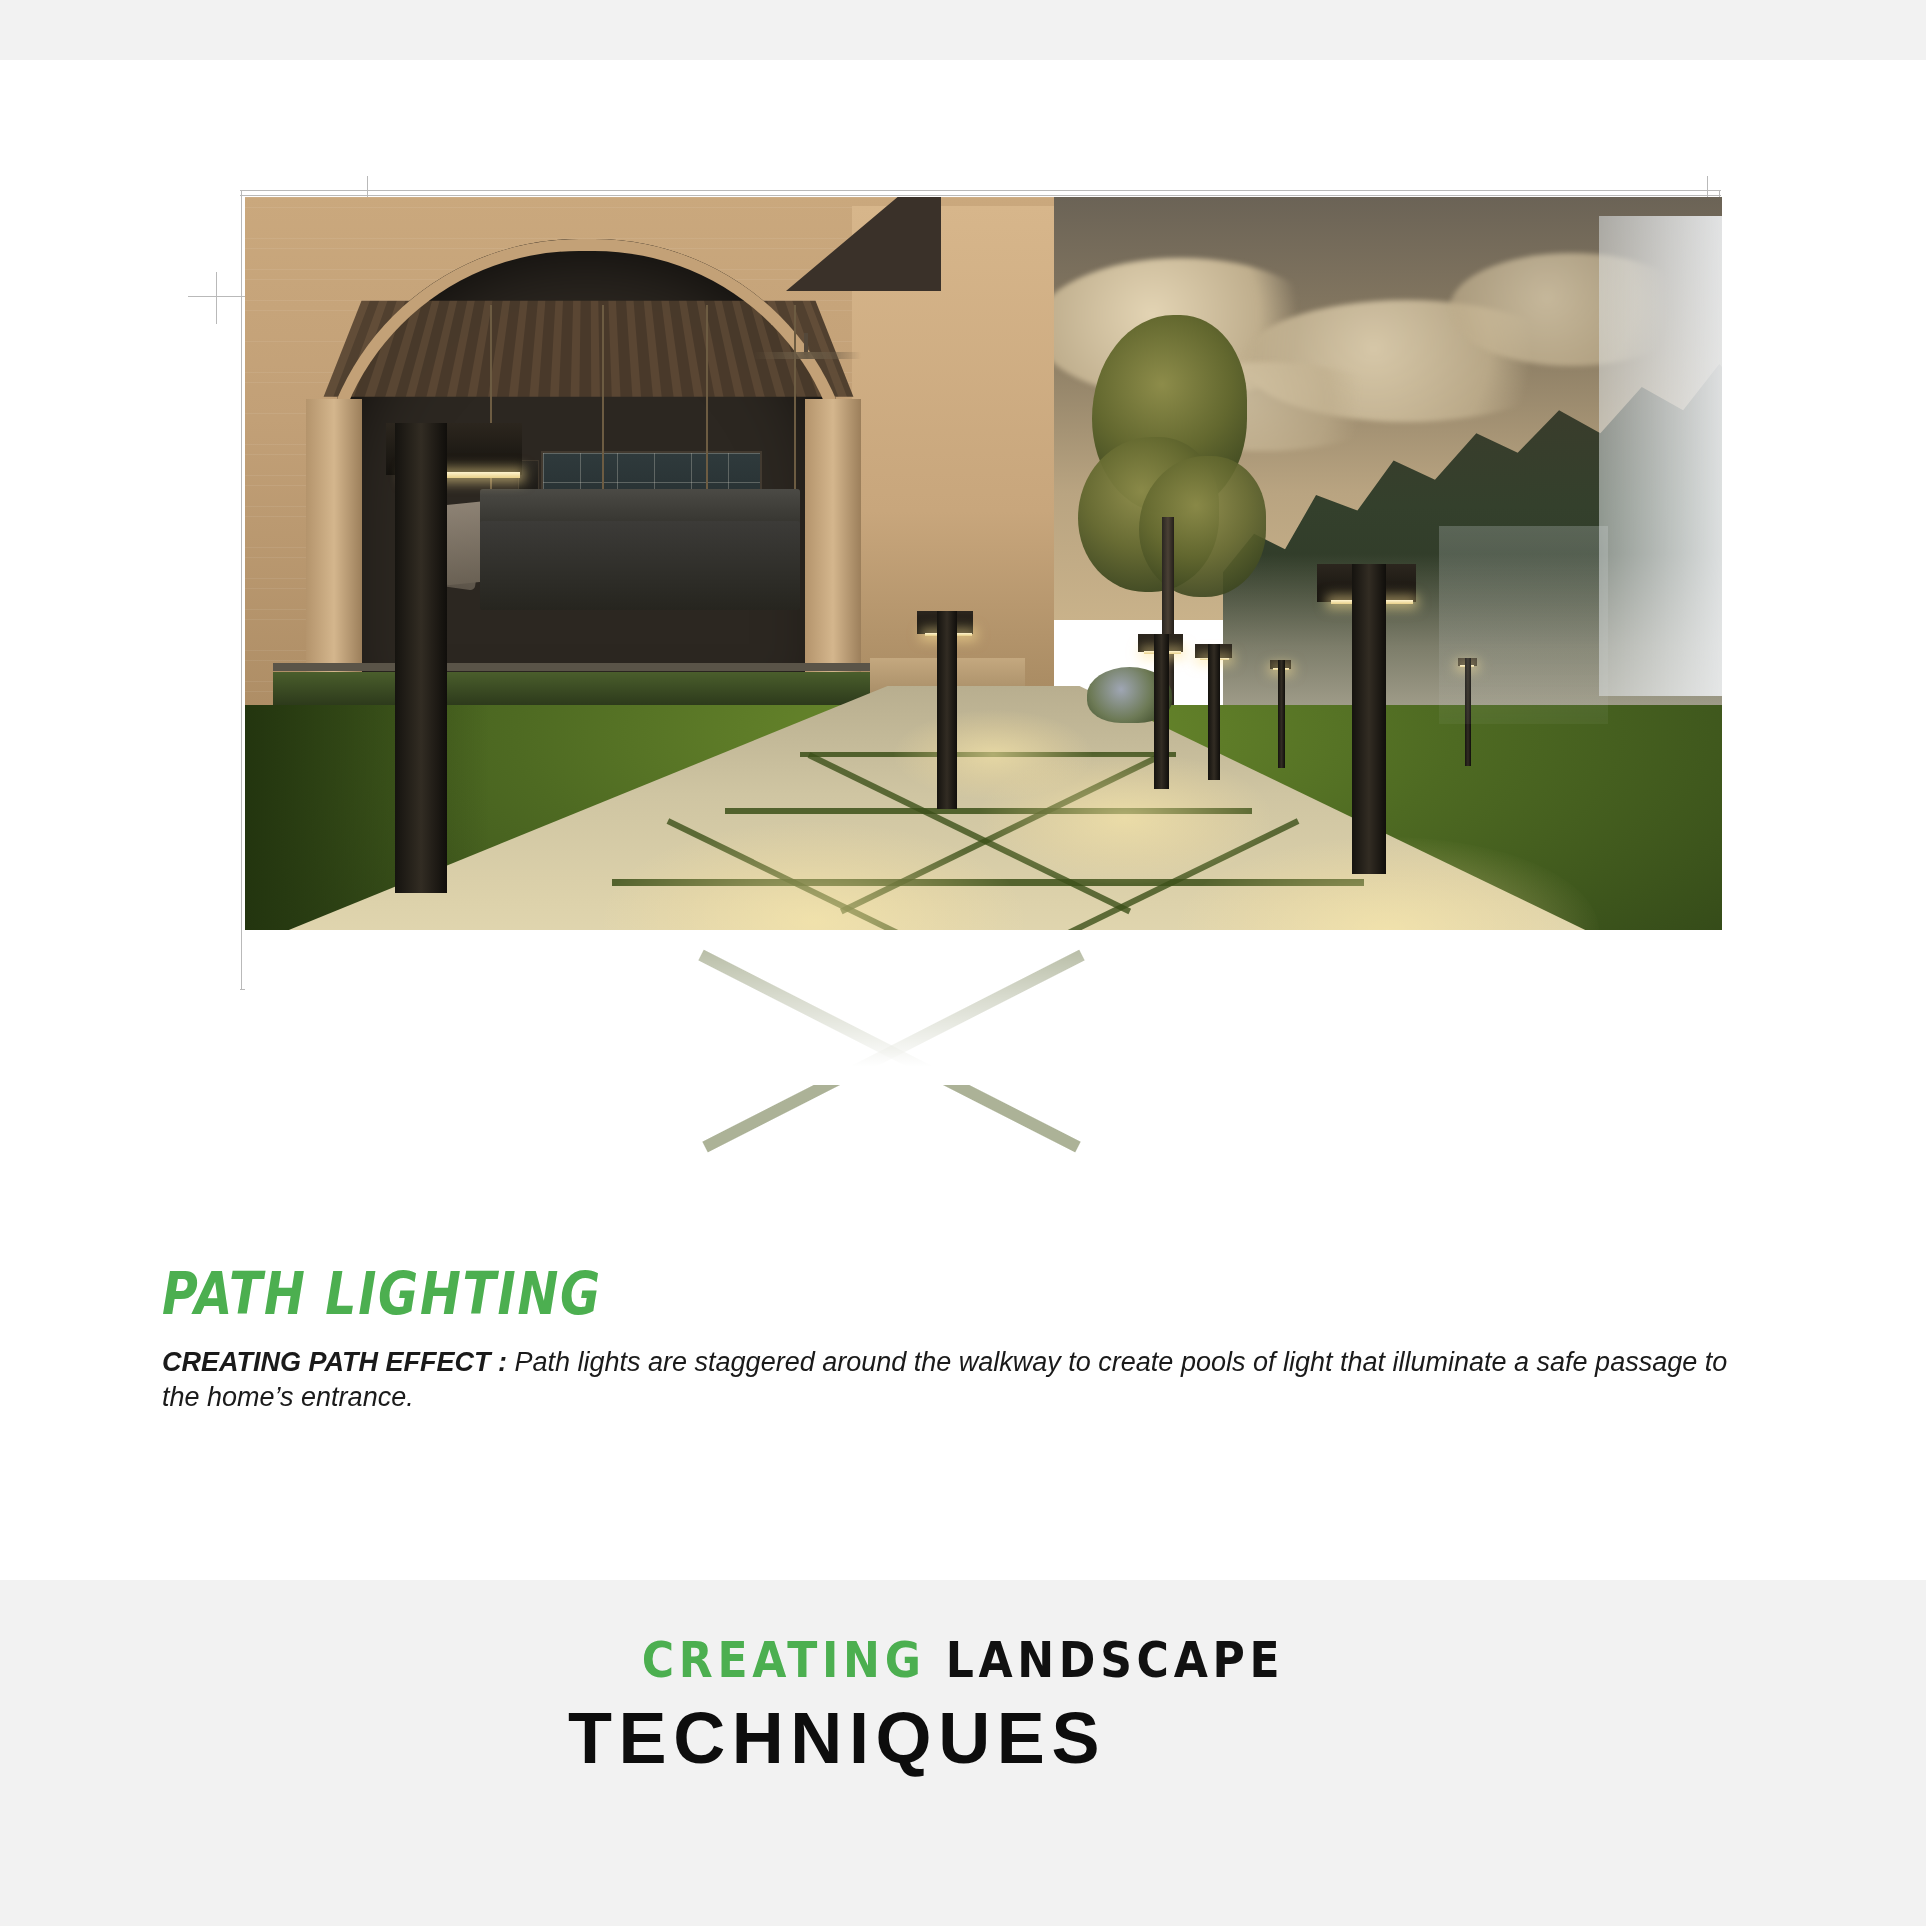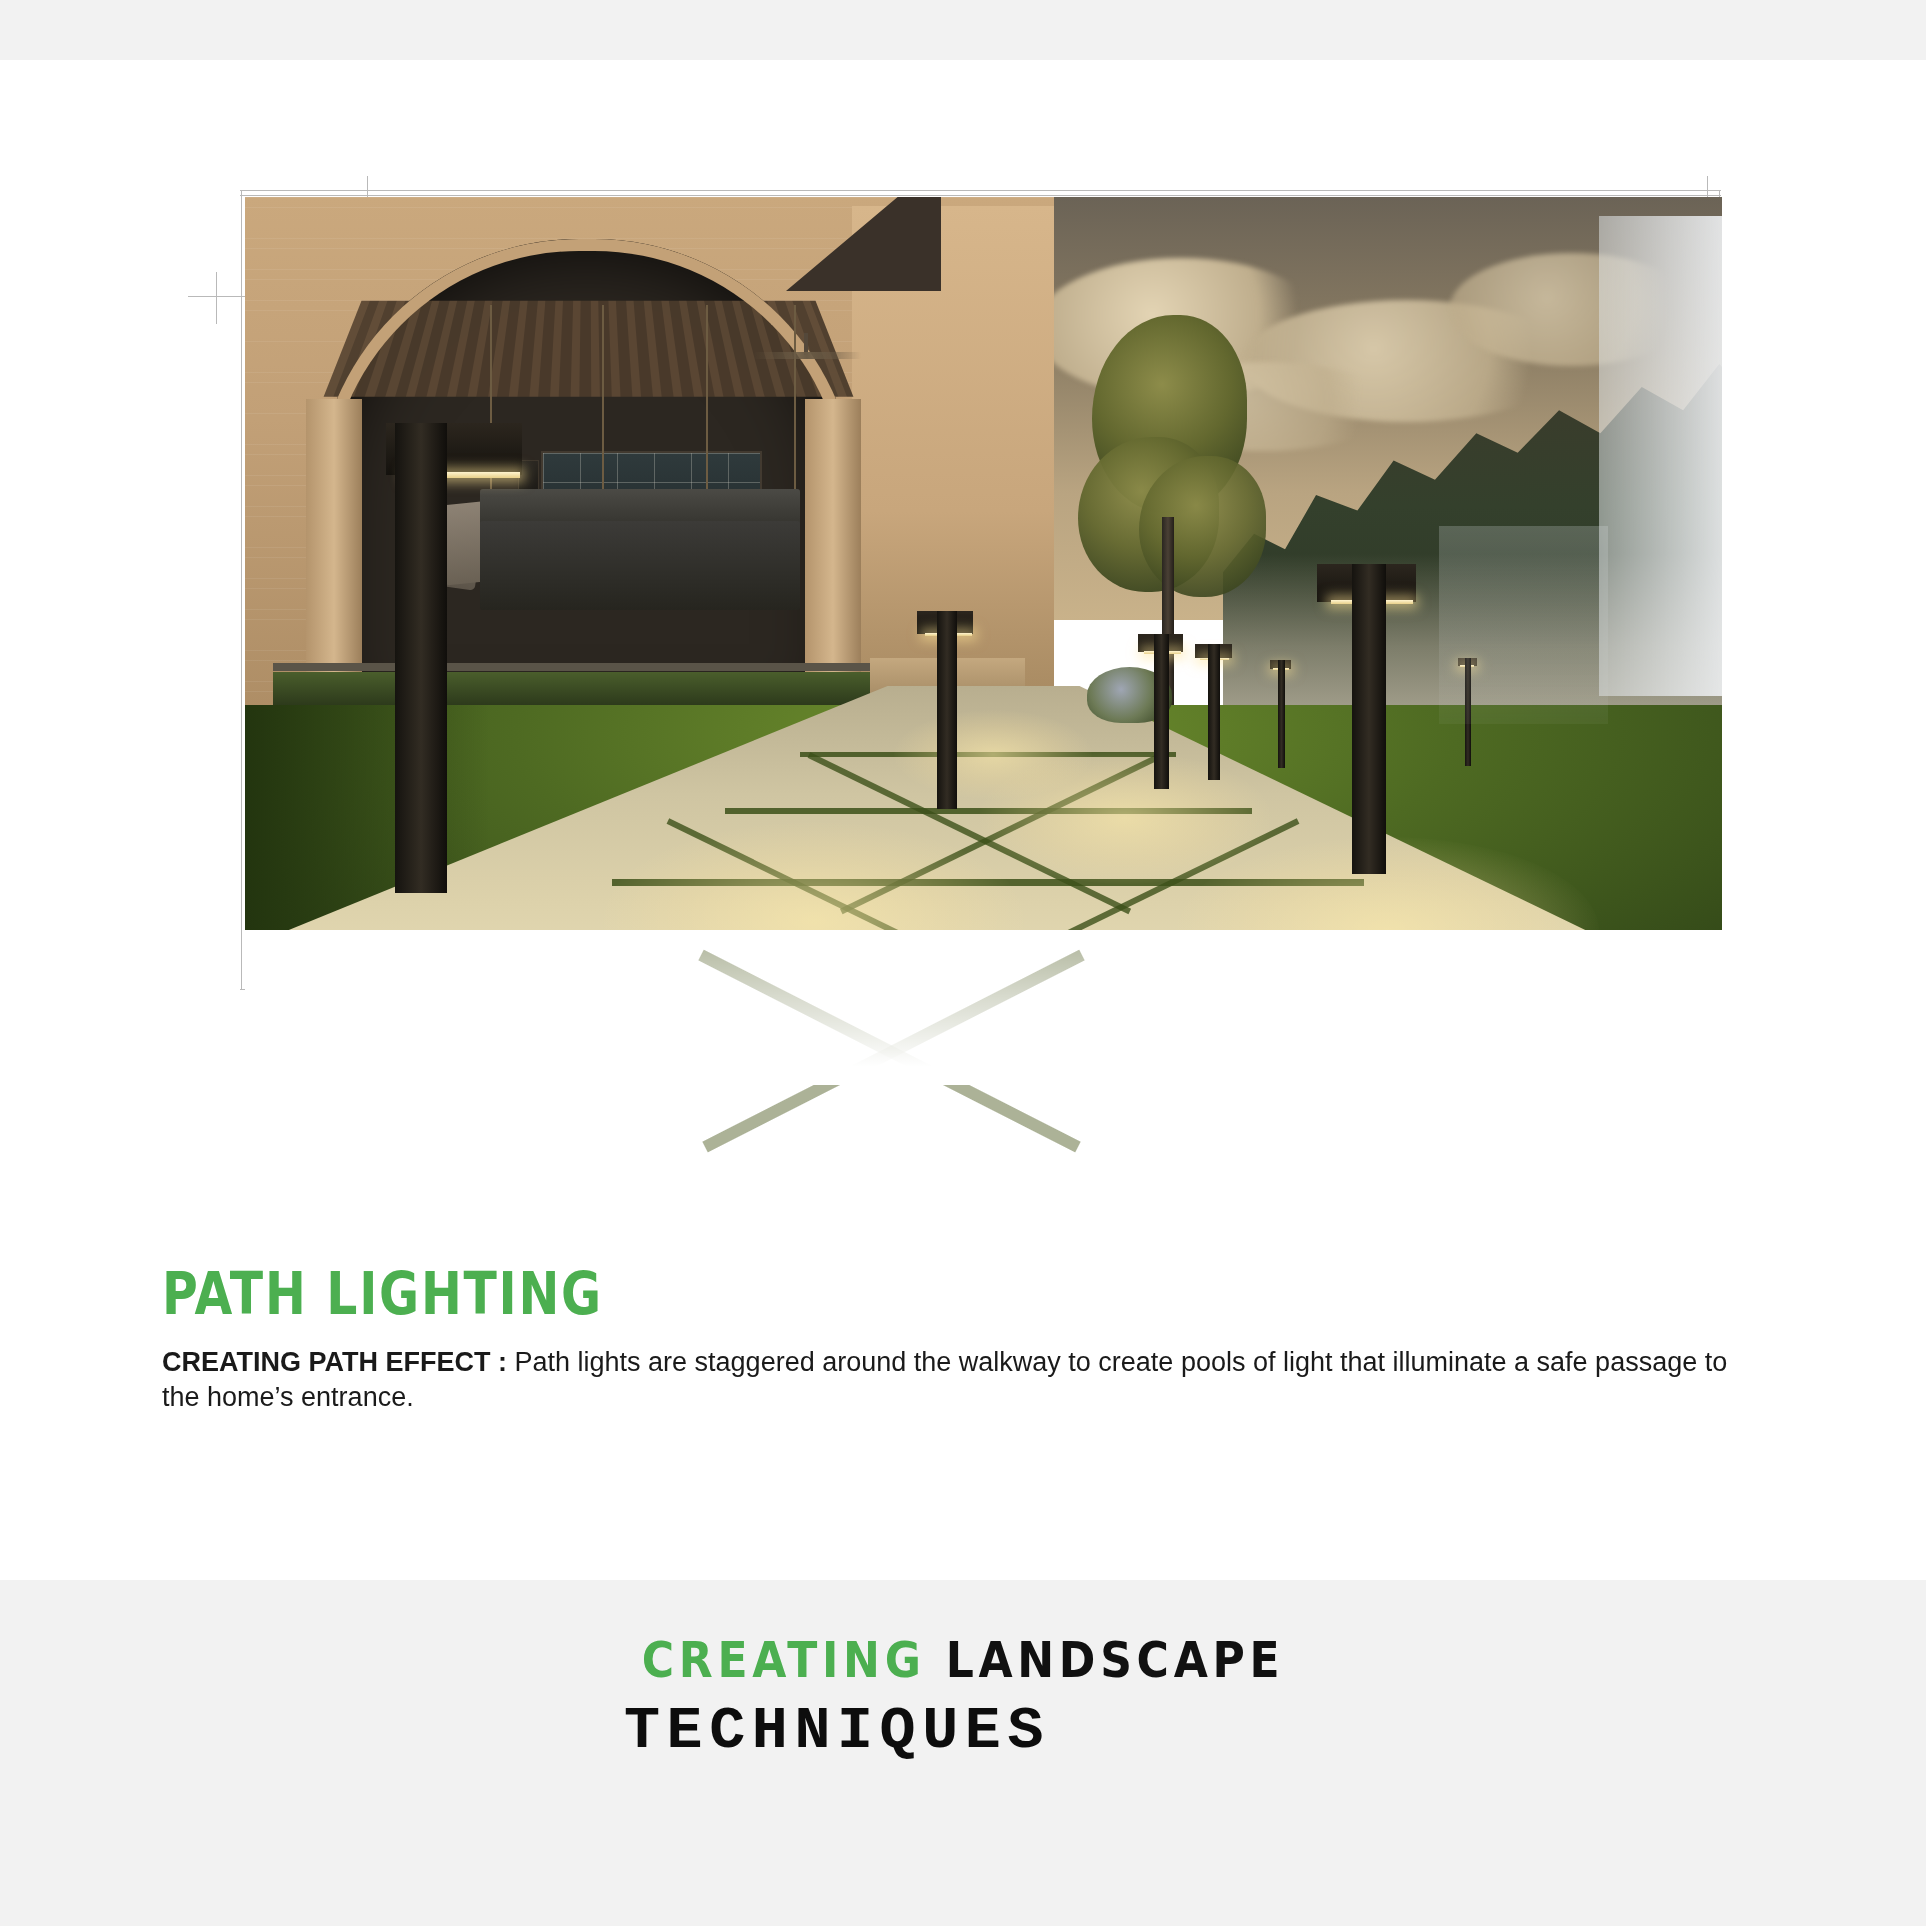--- a/index.html
+++ b/index.html
@@ -23,20 +23,21 @@
     background: #f2f2f2;
   }
 
   
   .page {
     position: absolute;
     left: 0; top: 60px;
     width: 1776px;
     height: 1520px;
     background: #ffffff;
+    font-style: italic;
   }
 
   
   .hero {
     position: absolute;
     left: 160px;
     top: 71px;
     width: 1608px;
     height: 1025px;
   }
@@ -490,22 +491,22 @@
     font-weight: 700;
     letter-spacing: 4.7px;
   }
   .footer-line1 .green { color: #4caf50; }
   .footer-line1 .dark  { color: #111111; }
   .footer-line2 {
     position: absolute;
     left: 0; top: 117px;
     width: 1674px;
     text-align: center;
-    font-family: Liberation Mono, monospace;
-    font-size: 60px;
+    font-family: Liberation Sans, sans-serif;
+    font-size: 72px;
     font-weight: 700;
     letter-spacing: 6.6px;
     color: #0d0d0d;
   }
 </style>
 </head>
 <body>
 
 <div class="top-band"></div>
 

